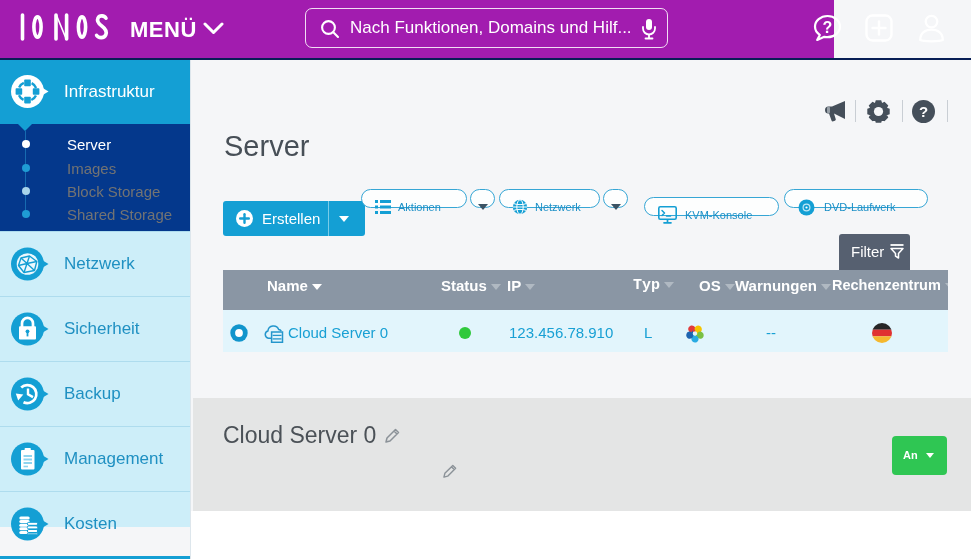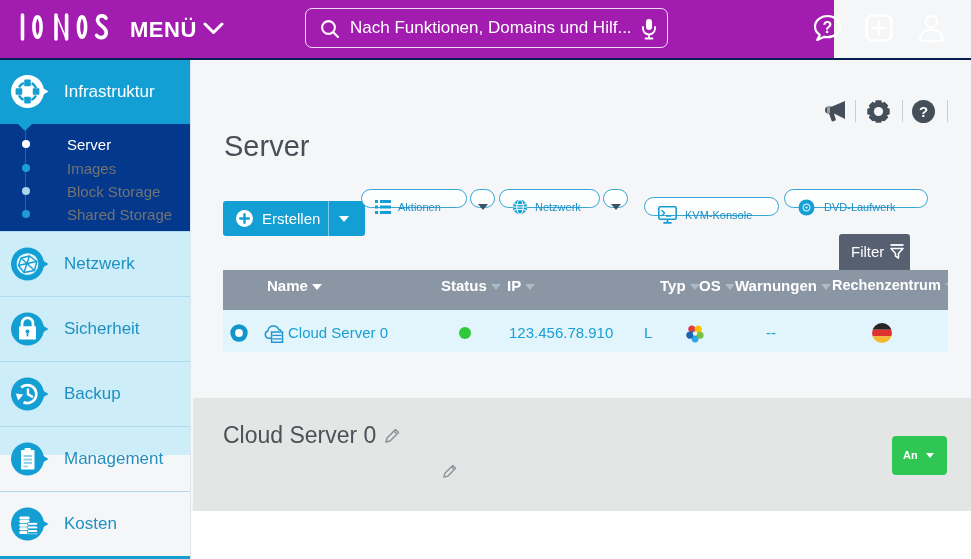--- a/index.html
+++ b/index.html
@@ -9,21 +9,21 @@
   #root { position:absolute; top:0; left:0; width:971px; height:559px; }
 
   
   #topbar { position:absolute; top:0; left:0; width:834px; height:58px; background:#a21caf; }
   #topborder { position:absolute; top:58px; left:0; width:971px; height:2px; background:#071e55; }
   #menuTxt { position:absolute; left:130px; top:17px; color:#fff; font-size:22px; font-weight:bold; letter-spacing:0.5px; }
   #search { position:absolute; left:305px; top:8px; width:363px; height:40px; border:1px solid rgba(255,255,255,0.85); border-radius:7px; }
   #searchTxt { position:absolute; left:44px; top:9px; color:#fff; font-size:17px; white-space:nowrap; }
 
   
-  #sidebar { position:absolute; top:60px; left:0; width:190px; height:395px; background:#cdeef9; }
+  #sidebar { position:absolute; top:60px; left:0; width:190px; height:467px; background:#cdeef9; }
   #infraItem { position:absolute; top:0; left:0; width:190px; height:64px; background:#149fd4; }
   #submenu { position:absolute; top:64px; left:0; width:190px; height:107px; background:#04388c; }
   #notch { position:absolute; top:64px; left:18px; width:0; height:0; border-left:7.5px solid transparent; border-right:7.5px solid transparent; border-top:7px solid #149fd4; }
   .subitem { position:absolute; left:67px; font-size:15px; color:#737373; }
   .subdot { position:absolute; left:22px; width:8px; height:8px; border-radius:50%; background:#1f9cd4; }
   #subline { position:absolute; left:25px; top:71px; width:1px; height:84px; background:rgba(40,150,205,0.55); }
   .navitem { position:absolute; left:0; width:190px; height:65px; border-top:1px solid #aedcee; }
   .navlabel { position:absolute; left:64px; top:50%; transform:translateY(-50%); font-size:17px; color:#1f90c2; }
   .navicon { position:absolute; left:11px; top:50%; transform:translateY(-50%); }
   #bottomStrip { position:absolute; left:0; top:496px; width:190px; height:3px; background:#149fd4; }
@@ -287,21 +287,21 @@
         <span style="position:absolute;left:12px;top:0;line-height:36px;">Filter</span>
       <svg style="position:absolute;left:51px;top:10px;" width="14" height="15" viewBox="0 0 14 15">
         <line x1="0.5" y1="1" x2="13.5" y2="1" stroke="#fff" stroke-width="1.8"></line>
         <path d="M1,4.5 h12 l-4.5,5 v4.5 l-3,-1.8 v-2.7 Z" fill="none" stroke="#fff" stroke-width="1.5" stroke-linejoin="round"></path>
       </svg>
     </div>
     <div id="thead">
       <div class="th" style="left:44px;">Name<span class="sortcaret active"></span></div>
       <div class="th" style="left:218px;">Status<span class="sortcaret"></span></div>
       <div class="th" style="left:284px;">IP<span class="sortcaret"></span></div>
-      <div class="th" style="left:437px;">Typ<span class="sortcaret"></span></div>
+      <div class="th" style="left:410px;font-family:Liberation Mono, monospace;">Typ<span class="sortcaret"></span></div>
       <div class="th" style="left:476px;">OS<span class="sortcaret"></span></div>
       <div class="th" style="left:512px;">Warnungen<span class="sortcaret"></span></div>
       <div class="th" style="left:609px;font-size:14.5px;">Rechenzentrum<span class="sortcaret"></span></div>
     </div>
     <div id="trow">
       <svg style="position:absolute;left:7px;top:14px;" width="18" height="18" viewBox="0 0 18 18">
         <circle cx="9" cy="9" r="8.7" fill="#1295cc"></circle>
         <circle cx="9" cy="9" r="3.9" fill="#fff"></circle>
       </svg>
       <svg style="position:absolute;left:41px;top:14.5px;" width="20" height="18" viewBox="0 0 20 18">

